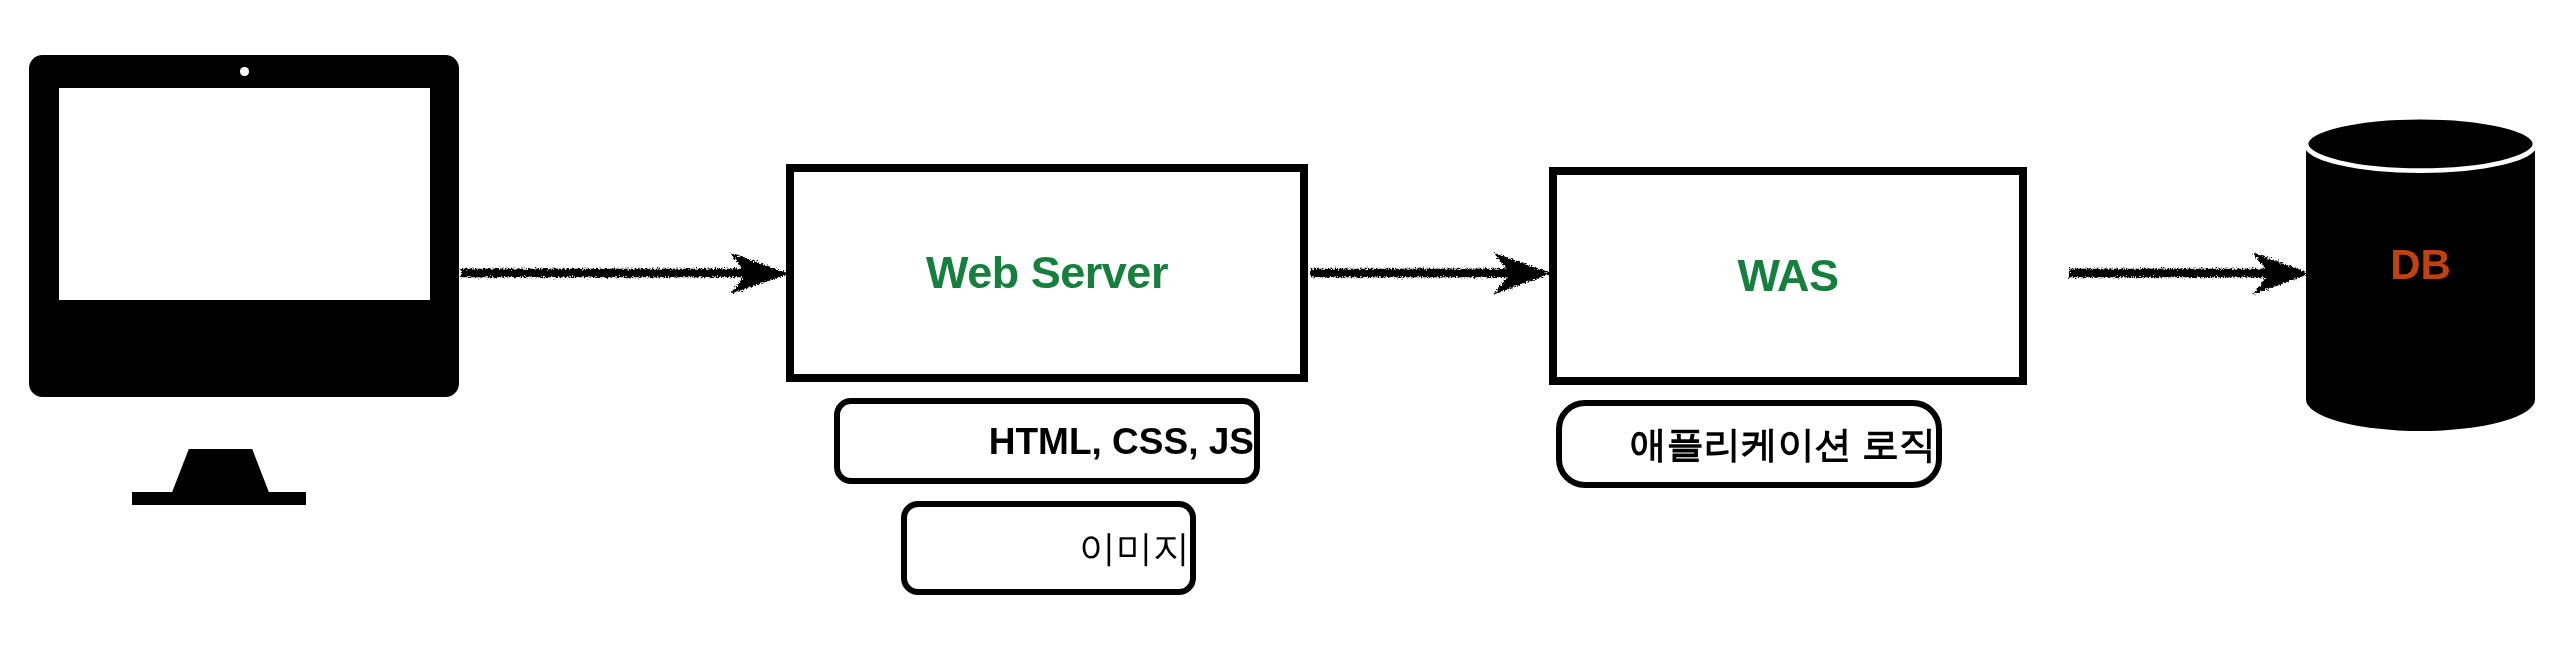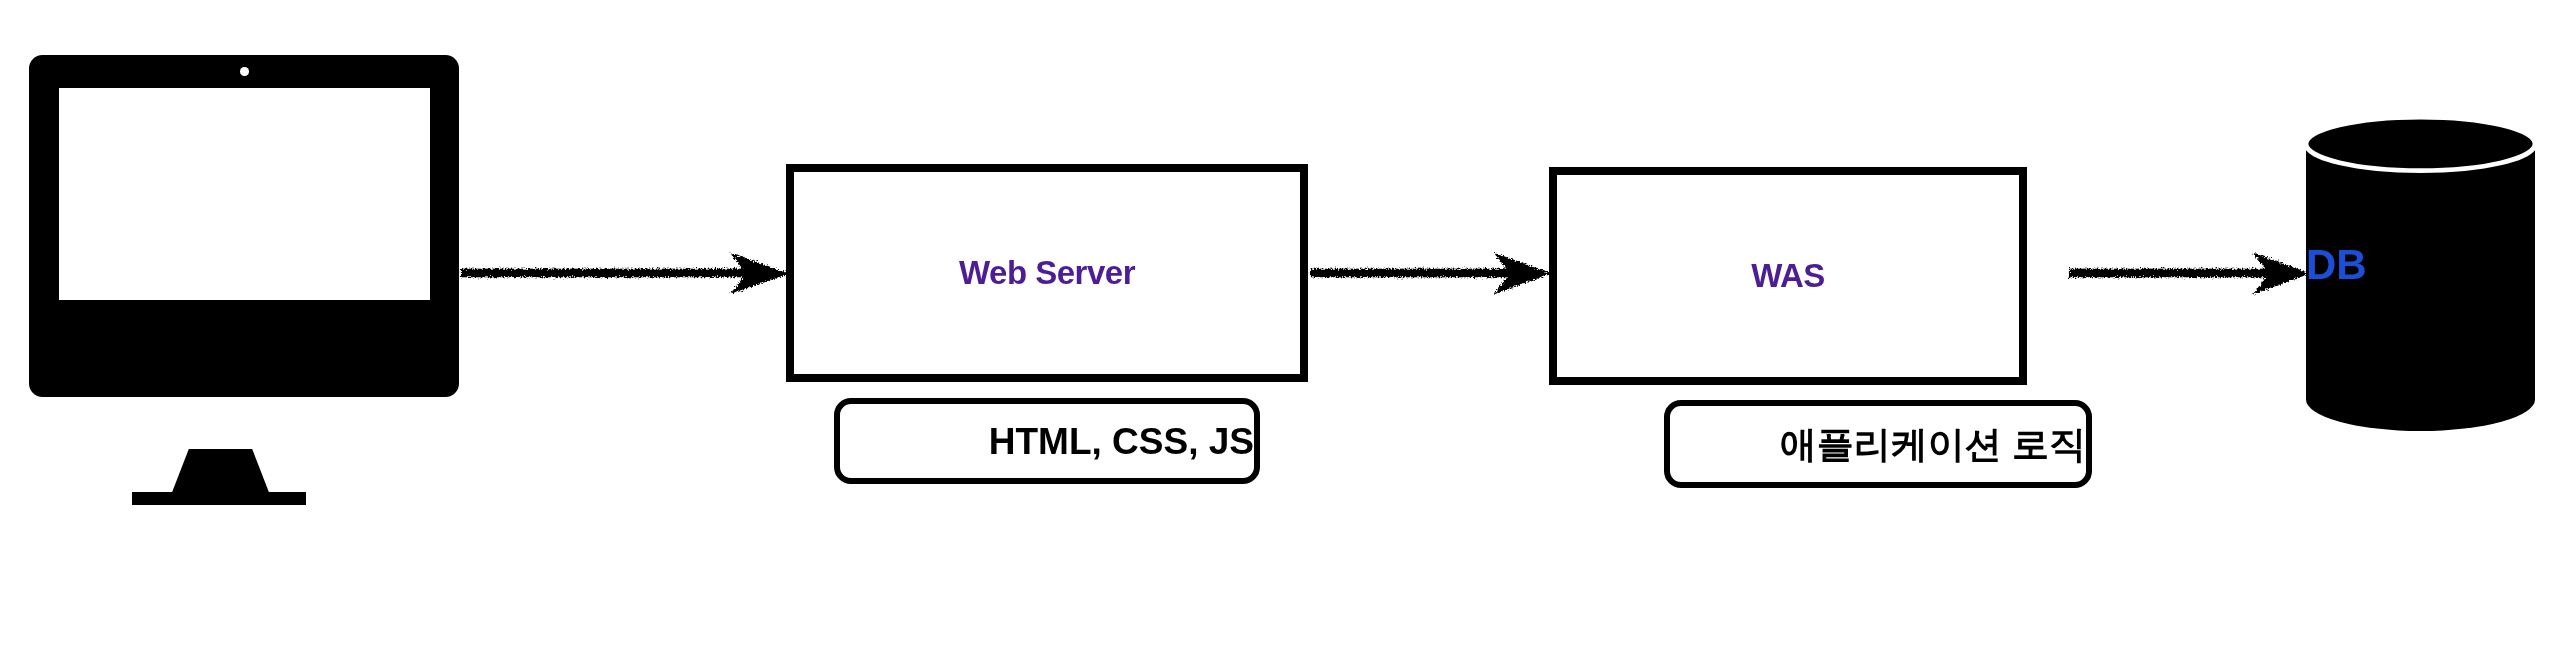--- a/index.html
+++ b/index.html
@@ -80,23 +80,23 @@
   .node-box {
     position: absolute;
     background: #ffffff;
     border: 8.6px solid #000000;
     box-sizing: border-box;
     display: flex;
     align-items: center;
     justify-content: center;
   }
   .node-box-label {
-    font-size: 33px;
+    font-size: 45px;
     font-weight: bold;
-    color: #4c1d95;
+    color: #15803d;
     letter-spacing: -0.5px;
     white-space: nowrap;
   }
 
   
   .pill {
     position: absolute;
     background: #ffffff;
     border: 6.7px solid #000000;
     border-radius: 17px;
@@ -120,23 +120,24 @@
     top: 117px;
     width: 229px;
     height: 314px;
   }
   .db svg { display: block; width: 100%; height: 100%; }
   .db-label {
     position: absolute;
     left: 0;
     top: 124px;
     width: 229px;
+    text-align: center;
     font-size: 42px;
     font-weight: bold;
-    color: #1d4ed8;
+    color: #c2410c;
     pointer-events: none;
   }
 </style>
 </head>
 <body>
 
 <div id="canvas">
 
   <div class="monitor">
     <div class="monitor-body"></div>
@@ -162,41 +163,44 @@
   </div>
 
   <div class="node-box" style="left:786px; top:164px; width:522px; height:218px;">
     <span class="node-box-label">Web Server</span>
   </div>
 
   <div class="pill" style="left:834px; top:398px; width:426px; height:86px;">
     <span class="pill-label bold">HTML, CSS, JS</span>
   </div>
 
+  <div class="pill" style="left:901px; top:501px; width:295px; height:94px;">
+    <span class="pill-label">이미지</span>
+  </div>
 
   <div class="arrow" style="left:1308px; top:239px; width:247px;">
     <svg viewBox="0 0 258 70" preserveAspectRatio="none">
       <defs>
         <filter id="rough2" x="-20%" y="-60%" width="140%" height="220%">
           <feTurbulence type="fractalNoise" baseFrequency="0.6" numOctaves="3" seed="21" result="n"></feTurbulence>
           <feDisplacementMap in="SourceGraphic" in2="n" scale="6" xChannelSelector="R" yChannelSelector="G"></feDisplacementMap>
         </filter>
       </defs>
       <g filter="url(#rough2)" fill="#000000">
         <rect x="2" y="31" width="212" height="9"></rect>
         <polygon points="194,14 254,36 194,58 211,36"></polygon>
       </g>
     </svg>
   </div>
 
   <div class="node-box" style="left:1549px; top:167px; width:478px; height:218px;">
     <span class="node-box-label">WAS</span>
   </div>
 
-  <div class="pill" style="left:1664px; top:400px; width:428px; height:88px;">
+  <div class="pill" style="left:1556px; top:400px; width:386px; height:88px;border-radius:29px;">
     <span class="pill-label bold">애플리케이션 로직</span>
   </div>
 
   <div class="arrow" style="left:2067px; top:239px; width:247px;">
     <svg viewBox="0 0 258 70" preserveAspectRatio="none">
       <defs>
         <filter id="rough3" x="-20%" y="-60%" width="140%" height="220%">
           <feTurbulence type="fractalNoise" baseFrequency="0.58" numOctaves="3" seed="41" result="n"></feTurbulence>
           <feDisplacementMap in="SourceGraphic" in2="n" scale="6" xChannelSelector="R" yChannelSelector="G"></feDisplacementMap>
         </filter>

